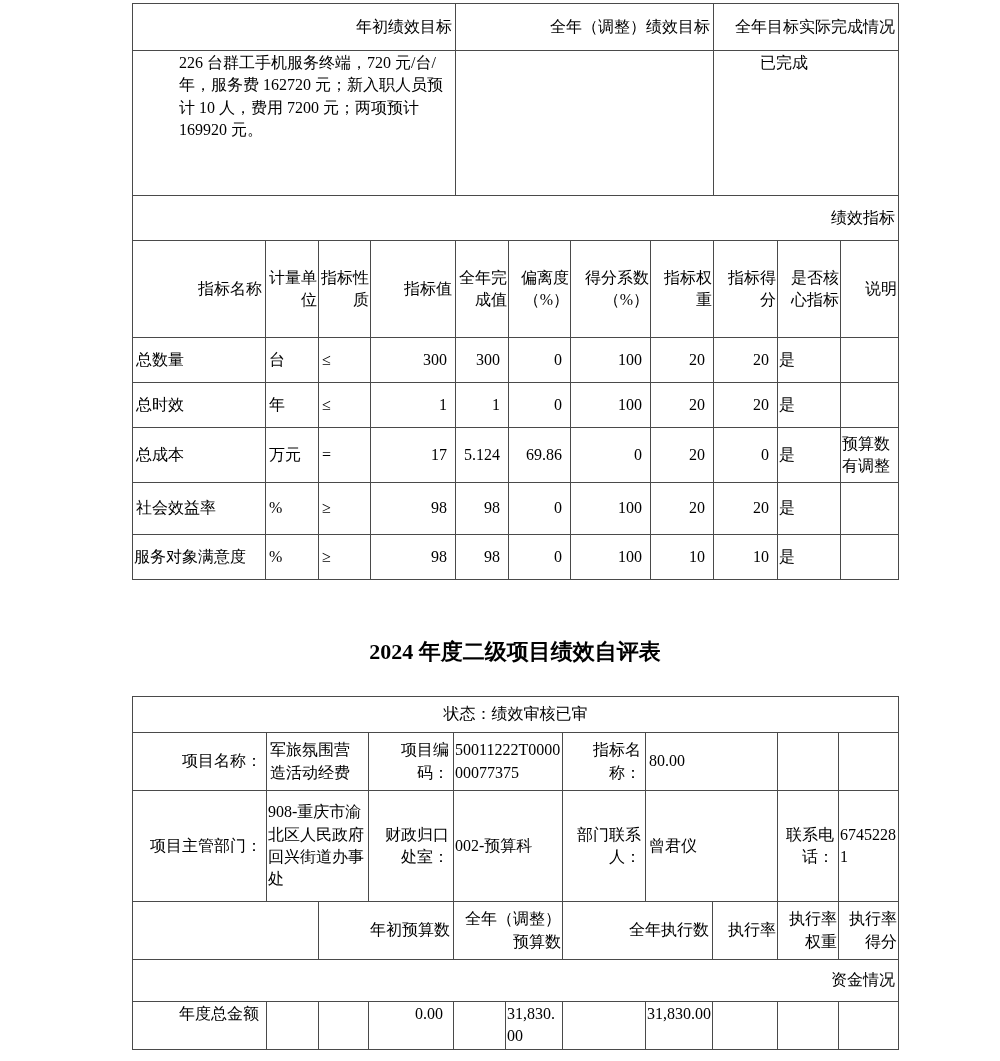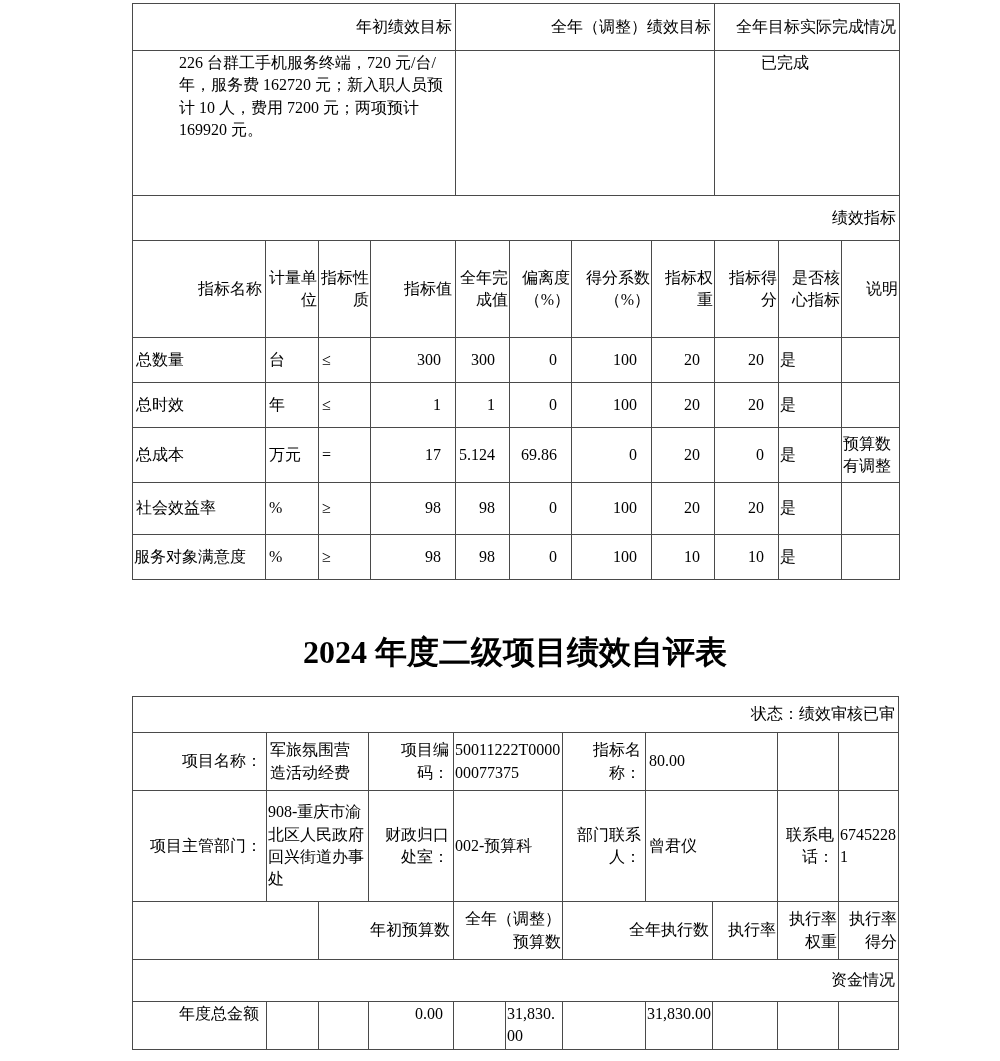--- a/index.html
+++ b/index.html
@@ -24,33 +24,33 @@
   td {
     border: 1px solid #4a4a4a;
     font-size: 16px;
     line-height: 1.4;
     padding: 1px 3px;
     vertical-align: middle;
     overflow: hidden;
     word-wrap: break-word;
   }
   .ac { text-align: right; }
-  .ar { text-align: right; }
+  .ar { text-align: center; }
   .al { text-align: left; }
   .top { vertical-align: top; padding-left: 46px; }
-  .num { text-align: right; padding-right: 14px; }
+  .num { text-align: right; padding-right: 8px; }
   .lbl { text-align: right; padding-right: 4px; }
   .brk { word-break: break-all; }
   .tight { padding-left: 1px; padding-right: 1px; }
   #goal-table { margin-top: 3px; }
   .doc-title {
     width: 766px;
     margin: 50px 0 0 132px;
     text-align: center;
-    font-size: 32px;
+    font-size: 22px;
     font-weight: bold;
     line-height: 44px;
   }
   #self-eval-table { margin-top: 22px; }
 </style>
 </head>
 <body>
 
 <div class="page">
 

